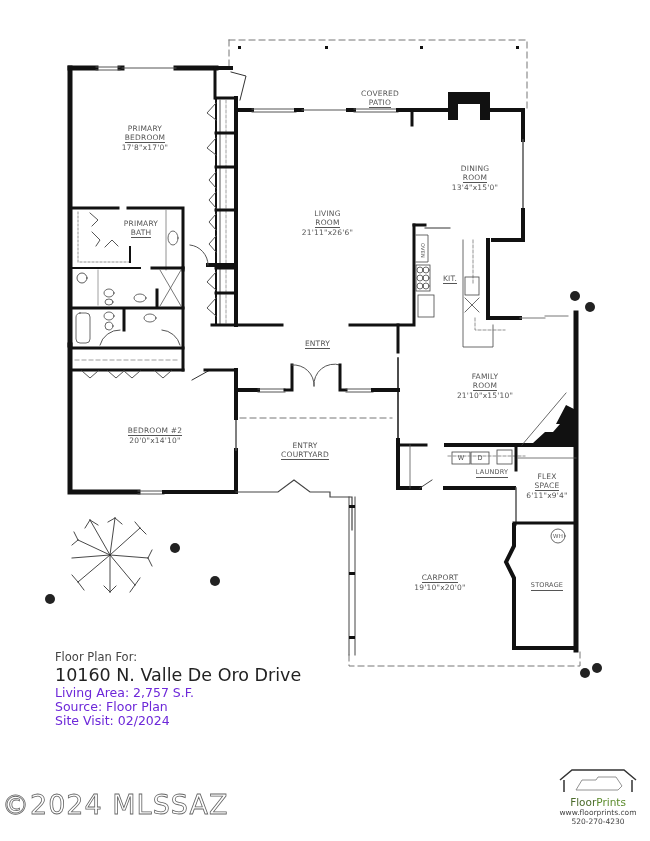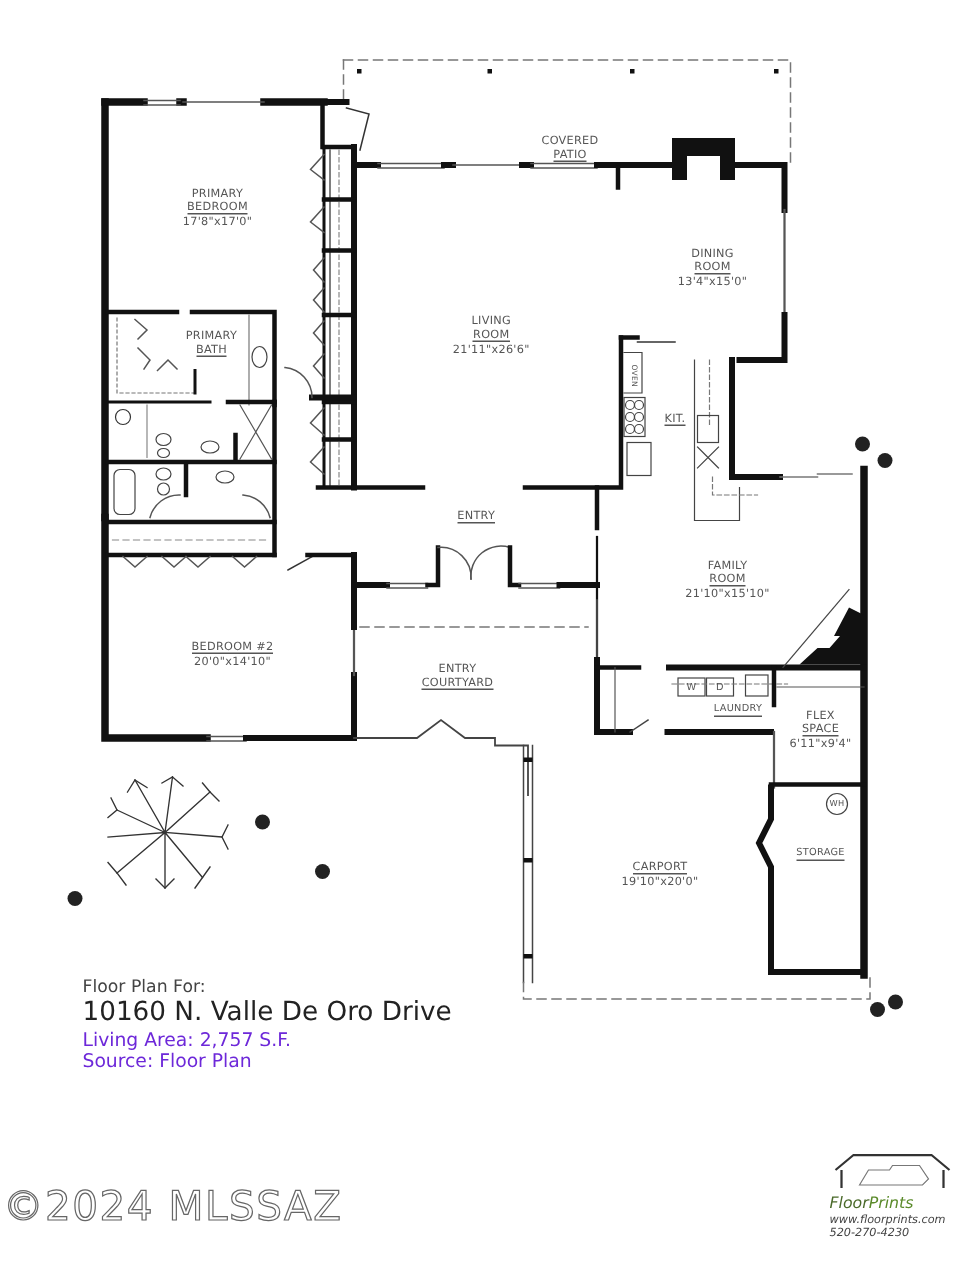--- a/index.html
+++ b/index.html
@@ -6,21 +6,21 @@
   body{width:650px;height:841px;position:relative;overflow:hidden;font-family:"DejaVu Sans",sans-serif;color:#333;}
   #plan{position:absolute;left:0;top:0;width:650px;height:841px;}
   .lbl{position:absolute;text-align:center;font-family:"DejaVu Sans",sans-serif;color:#555;font-size:7.5px;line-height:9px;letter-spacing:0.2px;}
   .lbl .u{border-bottom:1px solid #555;display:inline-block;}
   .info{position:absolute;left:55px;top:651px;font-family:"DejaVu Sans",sans-serif;color:#333;}
   .info .small{font-size:11.5px;color:#444;line-height:13px;}
   .info .big{font-size:17.5px;line-height:22px;color:#222;}
   .info .mid{font-size:12.5px;line-height:14px;color:#6d28d9;}
   .disclaimer{position:absolute;left:10px;top:797px;font-size:8.5px;line-height:11px;color:#555;font-family:"DejaVu Sans",sans-serif;}
   .watermark{position:absolute;left:2px;top:789px;font-size:27px;color:transparent;-webkit-text-stroke:0.8px #666;font-family:"DejaVu Sans",sans-serif;letter-spacing:1px;}
-  .logo{position:absolute;left:553px;top:768px;width:90px;font-family:"DejaVu Sans",sans-serif;font-style:italic;}
+  .logo{position:absolute;left:553px;top:768px;width:90px;text-align:center;font-family:"DejaVu Sans",sans-serif;}
   .logo .brand{font-size:10.5px;color:#4a6a2a;margin-top:-2px;}
   .logo .brand .g{color:#5a8a2a;}
   .logo .web{font-size:7.5px;color:#444;line-height:9px;}
 </style>
 </head>
 <body>
 
 <svg id="plan" viewBox="0 0 650 841" xmlns="http://www.w3.org/2000/svg">
   <g fill="none" stroke="#111" stroke-linecap="square">
 
@@ -268,29 +268,30 @@
   <span class="u">SPACE</span>
   <div>6'11"x9'4"</div>
 </div>
 <div class="lbl" style="left:550px;top:532px;width:16px;font-size:5.5px;">
   <span>WH</span>
 </div>
 <div class="lbl" style="left:400px;top:573px;width:80px;">
   <span class="u">CARPORT</span>
   <div>19'10"x20'0"</div>
 </div>
-<div class="lbl" style="left:520px;top:564px;width:54px;font-size:6.5px;text-align:center;">
+<div class="lbl" style="left:520px;top:581px;width:54px;font-size:6.5px;text-align:center;">
   <span class="u">STORAGE</span>
 </div>
 
 <div class="info">
   <div class="small">Floor Plan For:</div>
   <div class="big">10160 N. Valle De Oro Drive</div>
   <div class="mid">Living Area:  2,757 S.F.</div>
   <div class="mid">Source:  Floor Plan</div>
+  <div class="mid">Site Visit:  02/2024</div>
 </div>
 
 <div class="disclaimer">
 </div>
 <div class="watermark">©2024 MLSSAZ</div>
 
 <div class="logo">
   <svg width="84" height="26" viewBox="0 0 84 26">
     <path d="M4 12 L16 2 H68 L80 12" fill="none" stroke="#333" stroke-width="1.5"></path>
     <path d="M8 12 V24 M76 12 V24" stroke="#333" stroke-width="1.5"></path>

